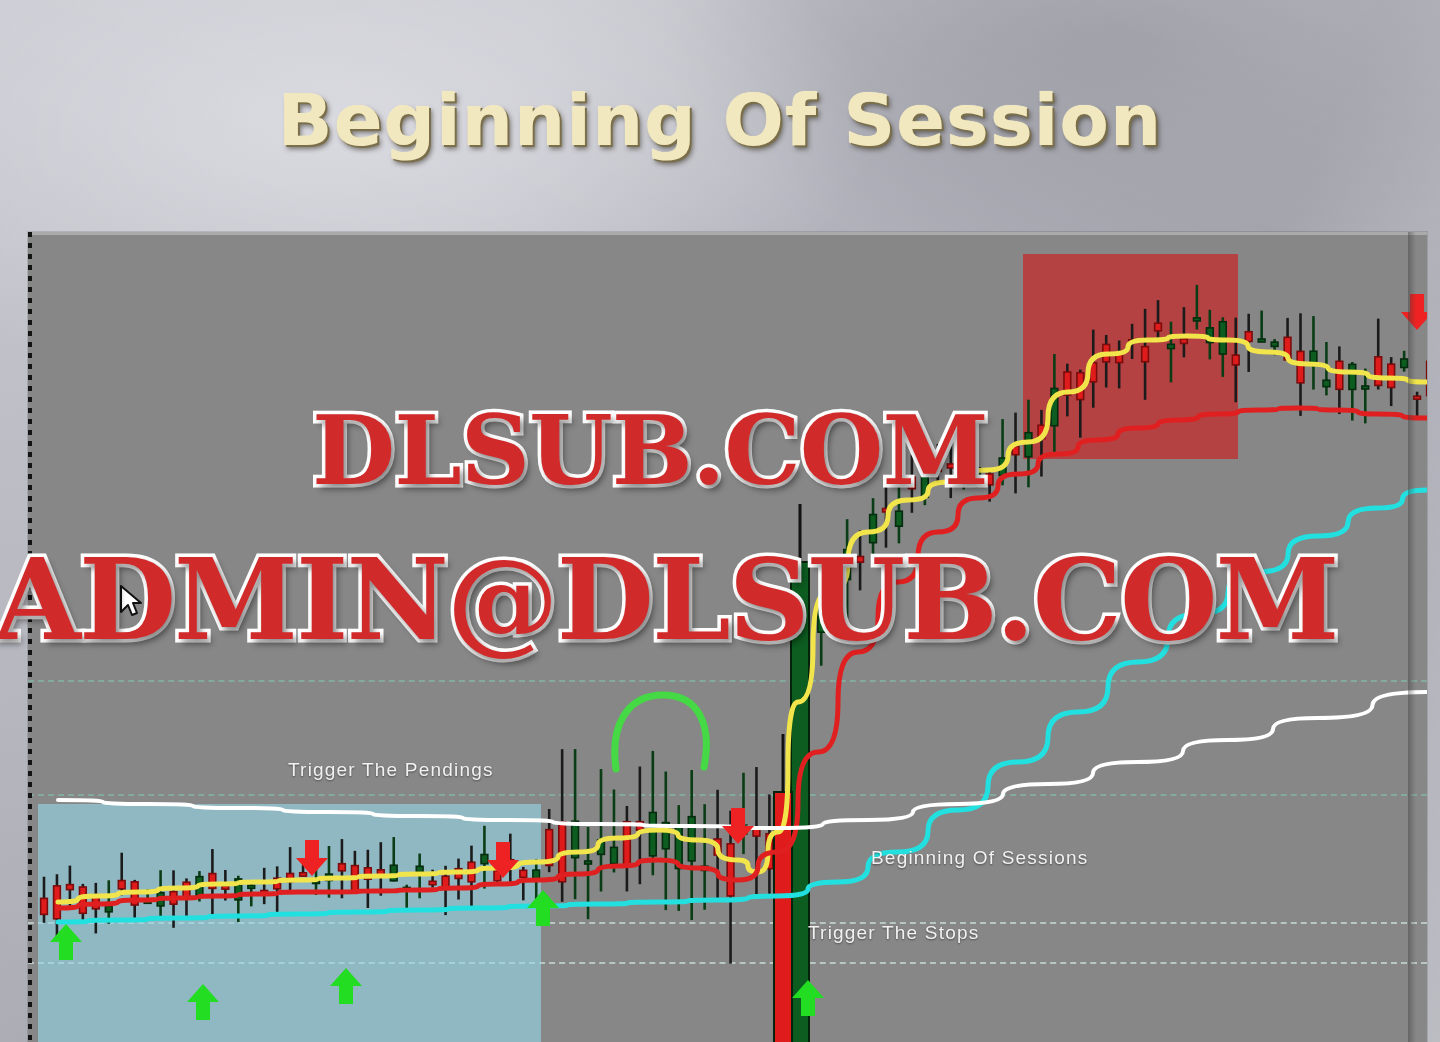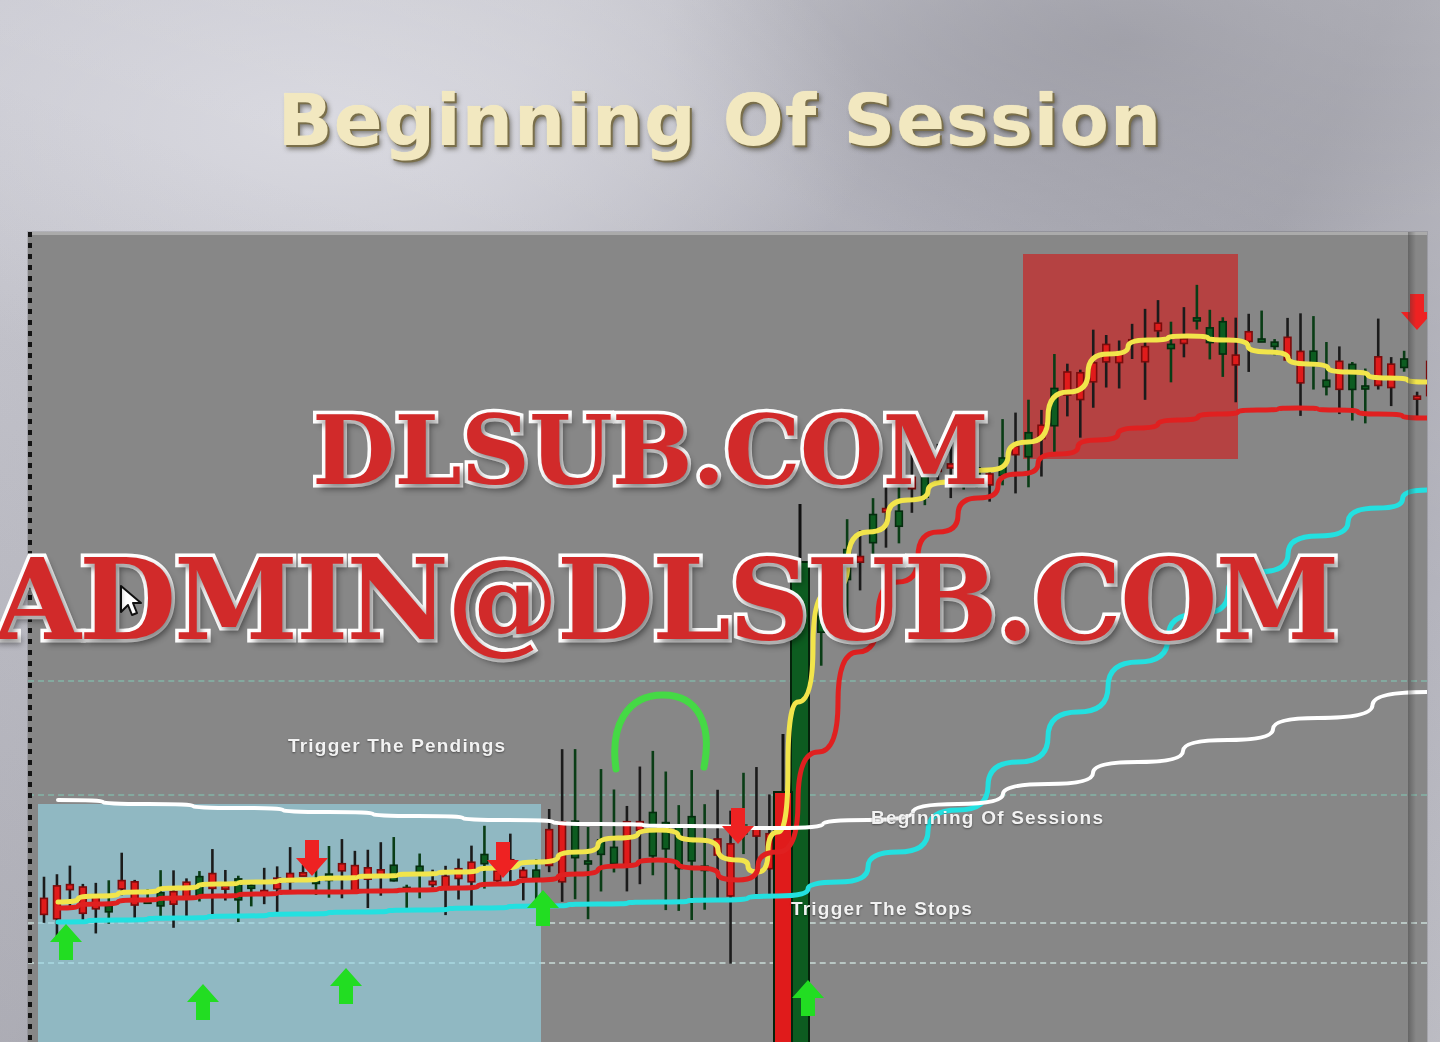--- a/index.html
+++ b/index.html
@@ -69,28 +69,28 @@
     position:absolute;left:10px;top:572px;width:503px;height:238px;
     background:rgba(150,215,230,.62);
   }
   #zone-red{
     position:absolute;left:995px;top:22px;width:215px;height:205px;
     background:rgba(200,40,40,.72);
   }
 
   
   .chart-label{
-    position:absolute;color:#f2f2f2;font-size:19px;font-weight:700;
+    position:absolute;color:#f2f2f2;font-size:19px;font-weight:400;
     letter-spacing:1.2px;font-family:"Liberation Sans",sans-serif;
     text-shadow:0 1px 2px rgba(0,0,0,.45);
-    white-space:nowrap;z-index:5;
+    white-space:nowrap;z-index:5;margin-top:24px;
   }
   #label-pendings{left:260px;top:503px;}
-  #label-sessions{left:843px;top:575px;}
-  #label-stops{left:763px;top:666px;}
+  #label-sessions{left:843px;top:591px;}
+  #label-stops{left:763px;top:666px;padding-left:17px;}
 
   
   #green-arc{position:absolute;left:580px;top:455px;width:110px;height:90px;z-index:5;}
 
   
   #cursor{position:absolute;left:90px;top:352px;width:26px;height:34px;z-index:8;}
 
   
   .wm{
     position:absolute;z-index:9;white-space:nowrap;

